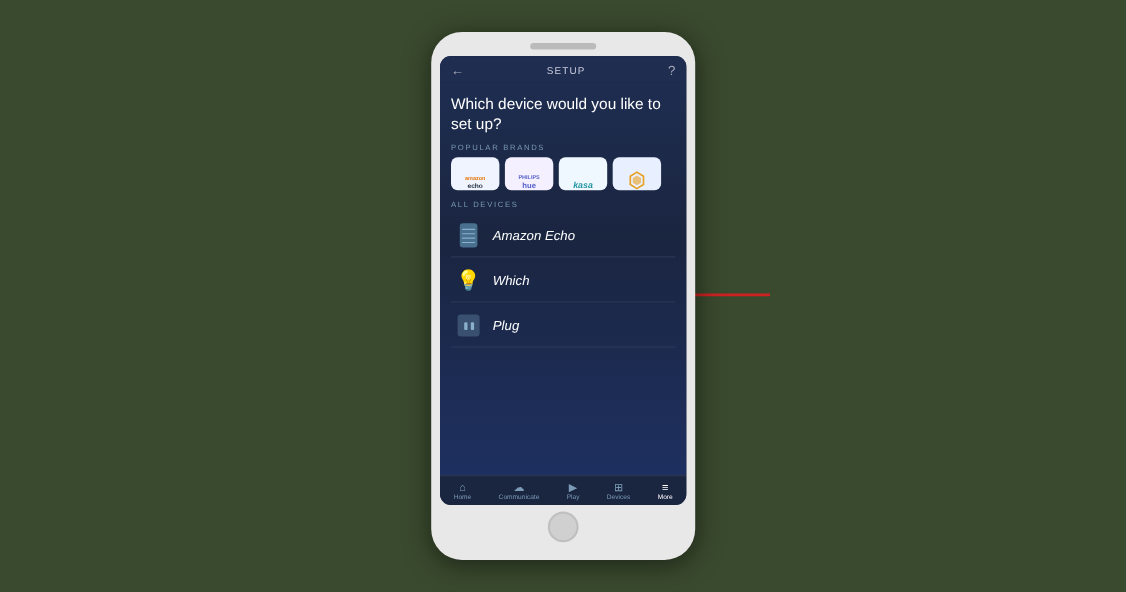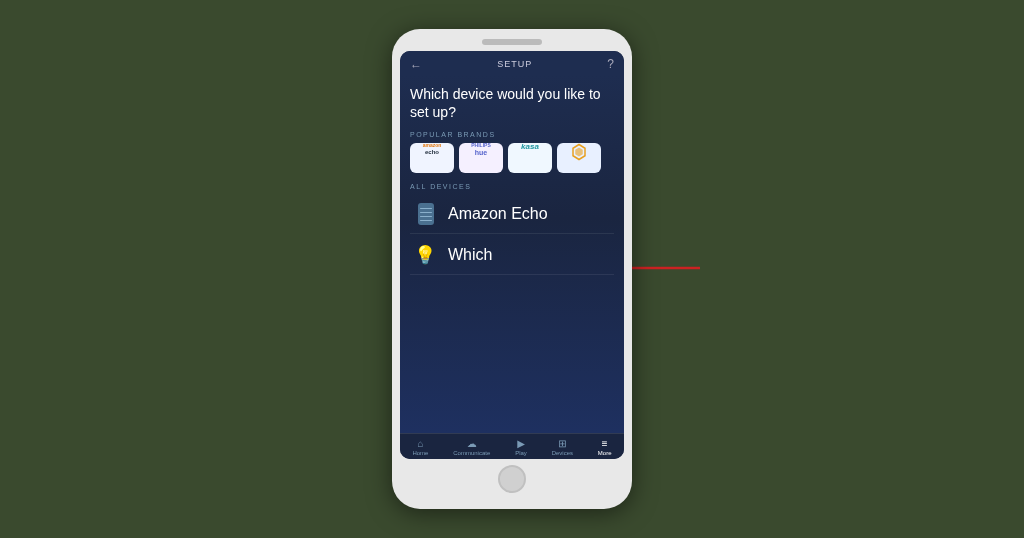--- a/index.html
+++ b/index.html
@@ -101,21 +101,21 @@
       margin-bottom: 10px;
     }
 
     .brand-card {
       background: #eef2f8;
       border-radius: 6px;
       width: 44px;
       height: 30px;
       display: flex;
       align-items: center;
-      justify-content: flex-start;
+      justify-content: flex-end;
       flex-direction: column;
     }
 
     .brand-amazon { background: #f0f4ff; }
     .brand-hue { background: #f5f0ff; }
     .brand-kasa { background: #f0f8ff; }
     .brand-hive { background: #e8f0ff; }
 
     .brand-text {
       font-size: 6px;
@@ -159,21 +159,22 @@
       width: 24px;
       height: 24px;
       display: flex;
       align-items: center;
       justify-content: center;
       margin-right: 10px;
     }
 
     .device-name {
       color: #ffffff;
-      font-size: 16px;
+      font-size: 12px;
+      font-style: italic;
     }
 
     .echo-icon {
       width: 16px;
       height: 22px;
       background: #4a7090;
       border-radius: 3px;
       display: flex;
       flex-direction: column;
       align-items: center;
@@ -314,20 +315,29 @@
             <span class="device-name">Amazon Echo</span>
           </div>
 
           <div class="device-item">
             <div class="device-icon-wrap">
               <span class="light-icon">💡</span>
             </div>
             <span class="device-name">Which</span>
           </div>
 
+          <div class="device-item">
+            <div class="device-icon-wrap">
+              <div class="plug-icon-wrap">
+                <div class="plug-pin"></div>
+                <div class="plug-pin"></div>
+              </div>
+            </div>
+            <span class="device-name">Plug</span>
+          </div>
 
         </div>
       </div>
     </div>
 
     <div class="bottom-nav">
       <div class="nav-item">
         <span class="nav-icon">⌂</span>
         <span class="nav-label">Home</span>
       </div>

